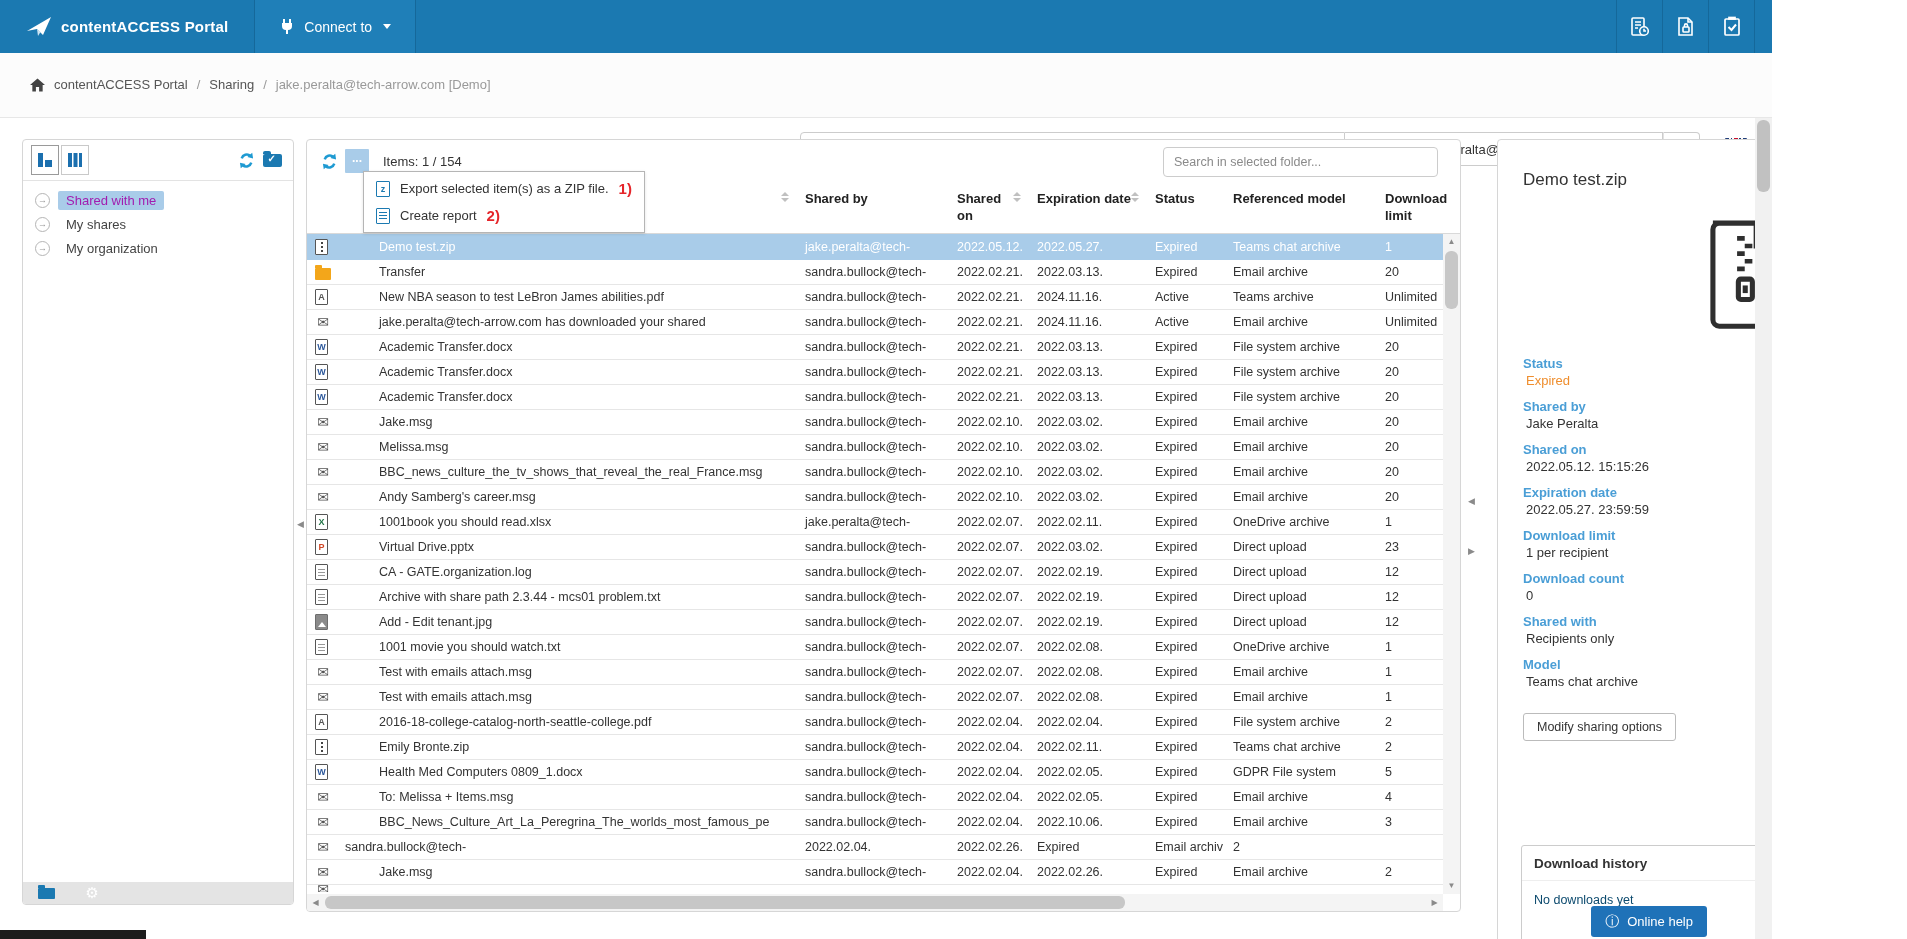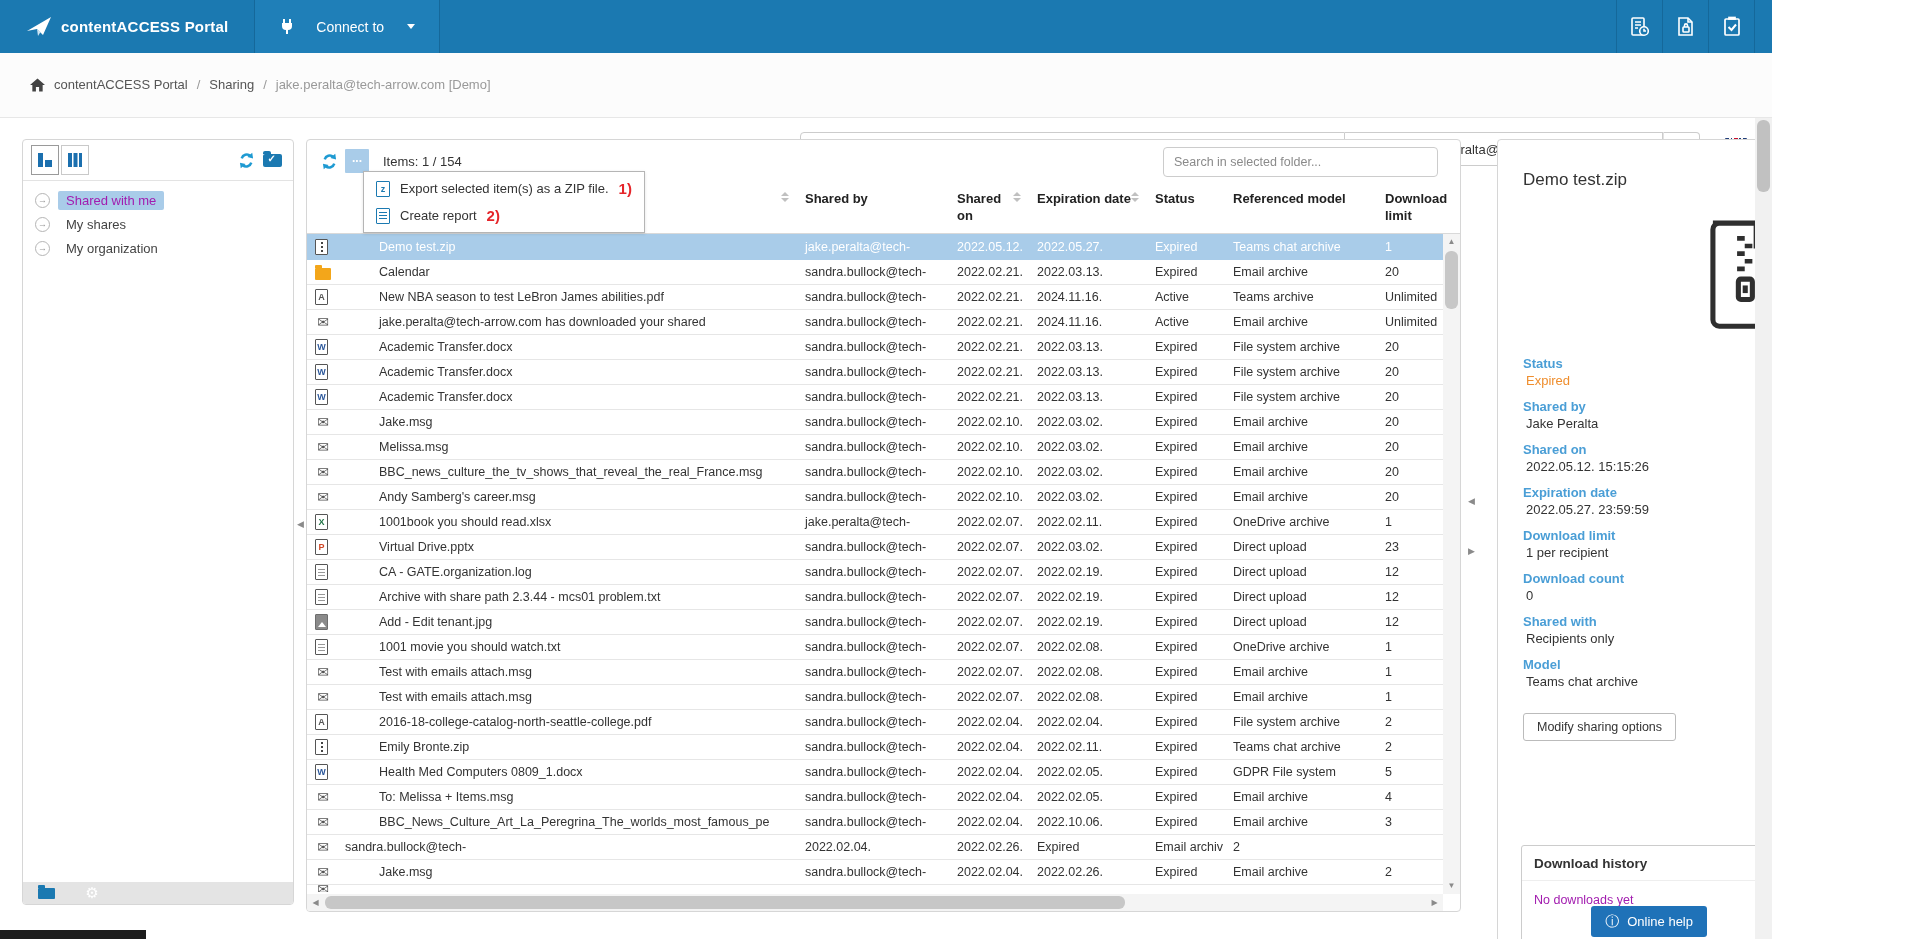--- a/index.html
+++ b/index.html
@@ -5,21 +5,21 @@
   * { margin:0; padding:0; box-sizing:border-box; }
   html,body { background:#fff; }
   body { font-family:"Liberation Sans", sans-serif; color:#333; }
   .root { position:relative; width:1772px; height:939px; overflow:hidden; background:#fff; }
 
   
   .navbar { position:absolute; left:0; top:0; width:1907px; height:53px; background:#1b79b1; display:flex; align-items:stretch; }
   .nav-sep { width:1px; background:#15689a; }
   .nav-brand { display:flex; align-items:center; gap:9px; padding:0 26px; cursor:pointer; }
   .nav-brand span { color:#fff; font-size:15px; font-weight:bold; letter-spacing:.2px; }
-  .nav-connect { display:flex; align-items:center; gap:20px; padding:0 24px; background:#1f7fb8; color:#fff; font-size:14px; cursor:pointer; }
+  .nav-connect { display:flex; align-items:center; gap:8px; padding:0 24px; background:#1f7fb8; color:#fff; font-size:14px; cursor:pointer; }
   .caret { display:inline-block; width:0; height:0; border-left:4px solid transparent; border-right:4px solid transparent; border-top:5px solid #fff; margin-left:3px; }
   .nav-right { margin-left:auto; display:flex; align-items:stretch; }
   .nav-iconbtn { width:45px; display:flex; align-items:center; justify-content:center; cursor:pointer; }
   .nav-user { display:flex; align-items:center; gap:6px; padding:0 26px; color:#fff; font-size:14px; font-weight:bold; cursor:pointer; }
 
   
   .topbar { position:absolute; left:0; top:53px; width:1907px; height:65px; background:#fcfcfc; border-bottom:1px solid #e7e7e7; }
   .crumbs { position:absolute; left:30px; top:24px; display:flex; align-items:center; gap:9px; font-size:13px; color:#555; }
   .crumbs .sep { color:#999; }
   .crumbs .muted { color:#999; }
@@ -132,21 +132,21 @@
   .d-title { padding:30px 0 0 25px; font-size:17px; color:#333; }
   .d-zip { position:absolute; top:78px; right:68px; }
   .d-fields { padding:165px 25px 0 25px; }
   .d-field { margin-bottom:9px; }
   .d-label { color:#4a9ed6; font-size:13px; font-weight:bold; line-height:17px; }
   .d-value { color:#333; font-size:13px; line-height:17px; padding-left:3px; }
   .d-value.orange { color:#ef8e2e; }
   .d-btn { margin:14px 0 0 25px; height:28px; padding:0 13px; background:#fff; border:1px solid #bbb; border-radius:3px; font-size:12.5px; font-family:inherit; color:#333; cursor:pointer; }
   .d-history { position:absolute; left:23px; right:23px; top:705px; bottom:-10px; border:1px solid #ccc; border-radius:3px; }
   .d-history-head { display:flex; align-items:center; justify-content:space-between; padding:9px 12px; font-size:13.5px; font-weight:bold; color:#333; border-bottom:1px solid #eee; }
-  .d-history-empty { padding:12px 12px; font-size:12.5px; color:#a21caf; }
+  .d-history-empty { padding:12px 12px; font-size:12.5px; color:#0c4a6e; }
 
   
   .pagescroll { position:absolute; right:0; top:118px; width:17px; bottom:0; background:#f1f1f1; }
   .pagescroll .thumb { position:absolute; left:2px; top:2px; width:13px; height:72px; background:#c1c1c1; border-radius:6px; cursor:pointer; }
 
   .online-help { position:absolute; right:65px; bottom:2px; height:31px; background:#1f72b8; color:#fff; font-size:13px; display:flex; align-items:center; gap:8px; padding:0 14px; border-radius:3px; cursor:pointer; z-index:50; }
   .oh-ico { font-size:14px; }
 
   .black-frag { position:absolute; left:0; bottom:0; width:146px; height:9px; background:#1c1c1c; }
 
@@ -360,21 +360,21 @@
           <div>2022.05.12.</div>
           <div>2022.05.27.</div>
           <div>Expired</div>
           <div>Teams chat archive</div>
           <div>1</div>
         </div>
         <div class="cols trow">
           <div class="c-icon">
             <span class="fic fic-folder"></span>
           </div>
-          <div class="c-title">Calendar</div>
+          <div class="c-title">Transfer</div>
           <div>sandra.bullock@tech-</div>
           <div>2022.02.21.</div>
           <div>2022.03.13.</div>
           <div>Expired</div>
           <div>Email archive</div>
           <div>20</div>
         </div>
         <div class="cols trow">
           <div class="c-icon">
             <span class="fic fic-pdf">A</span>

